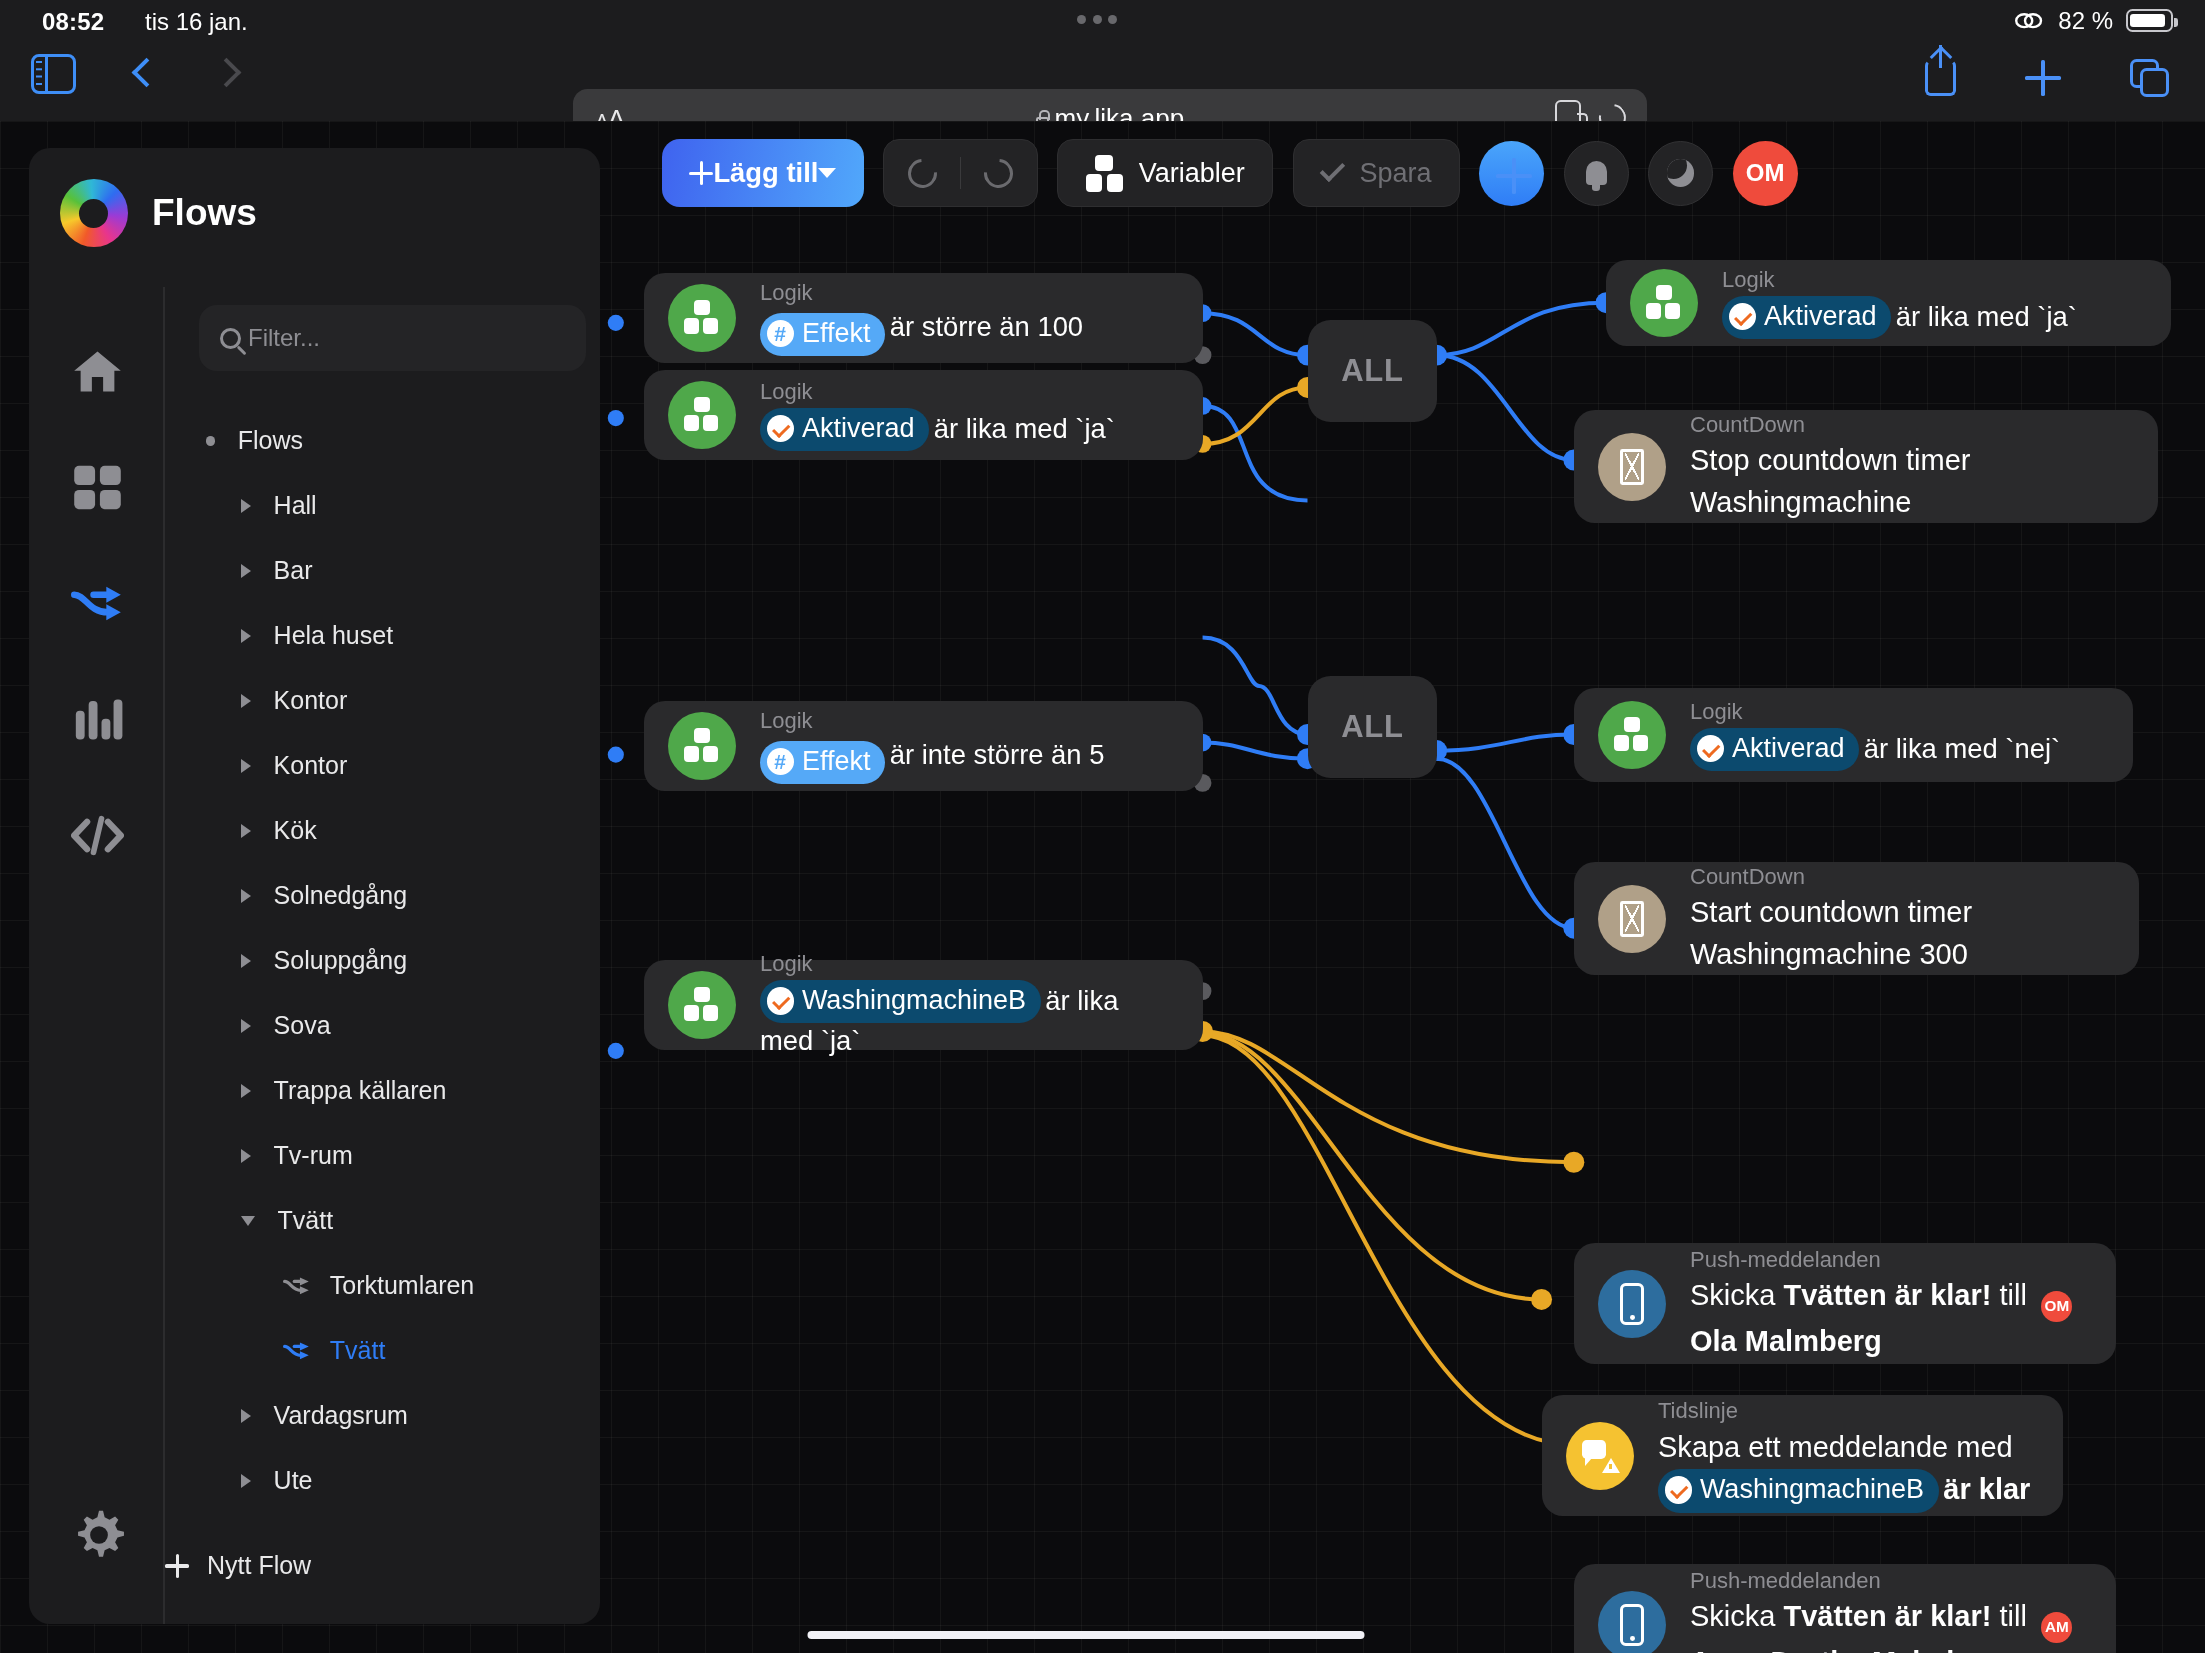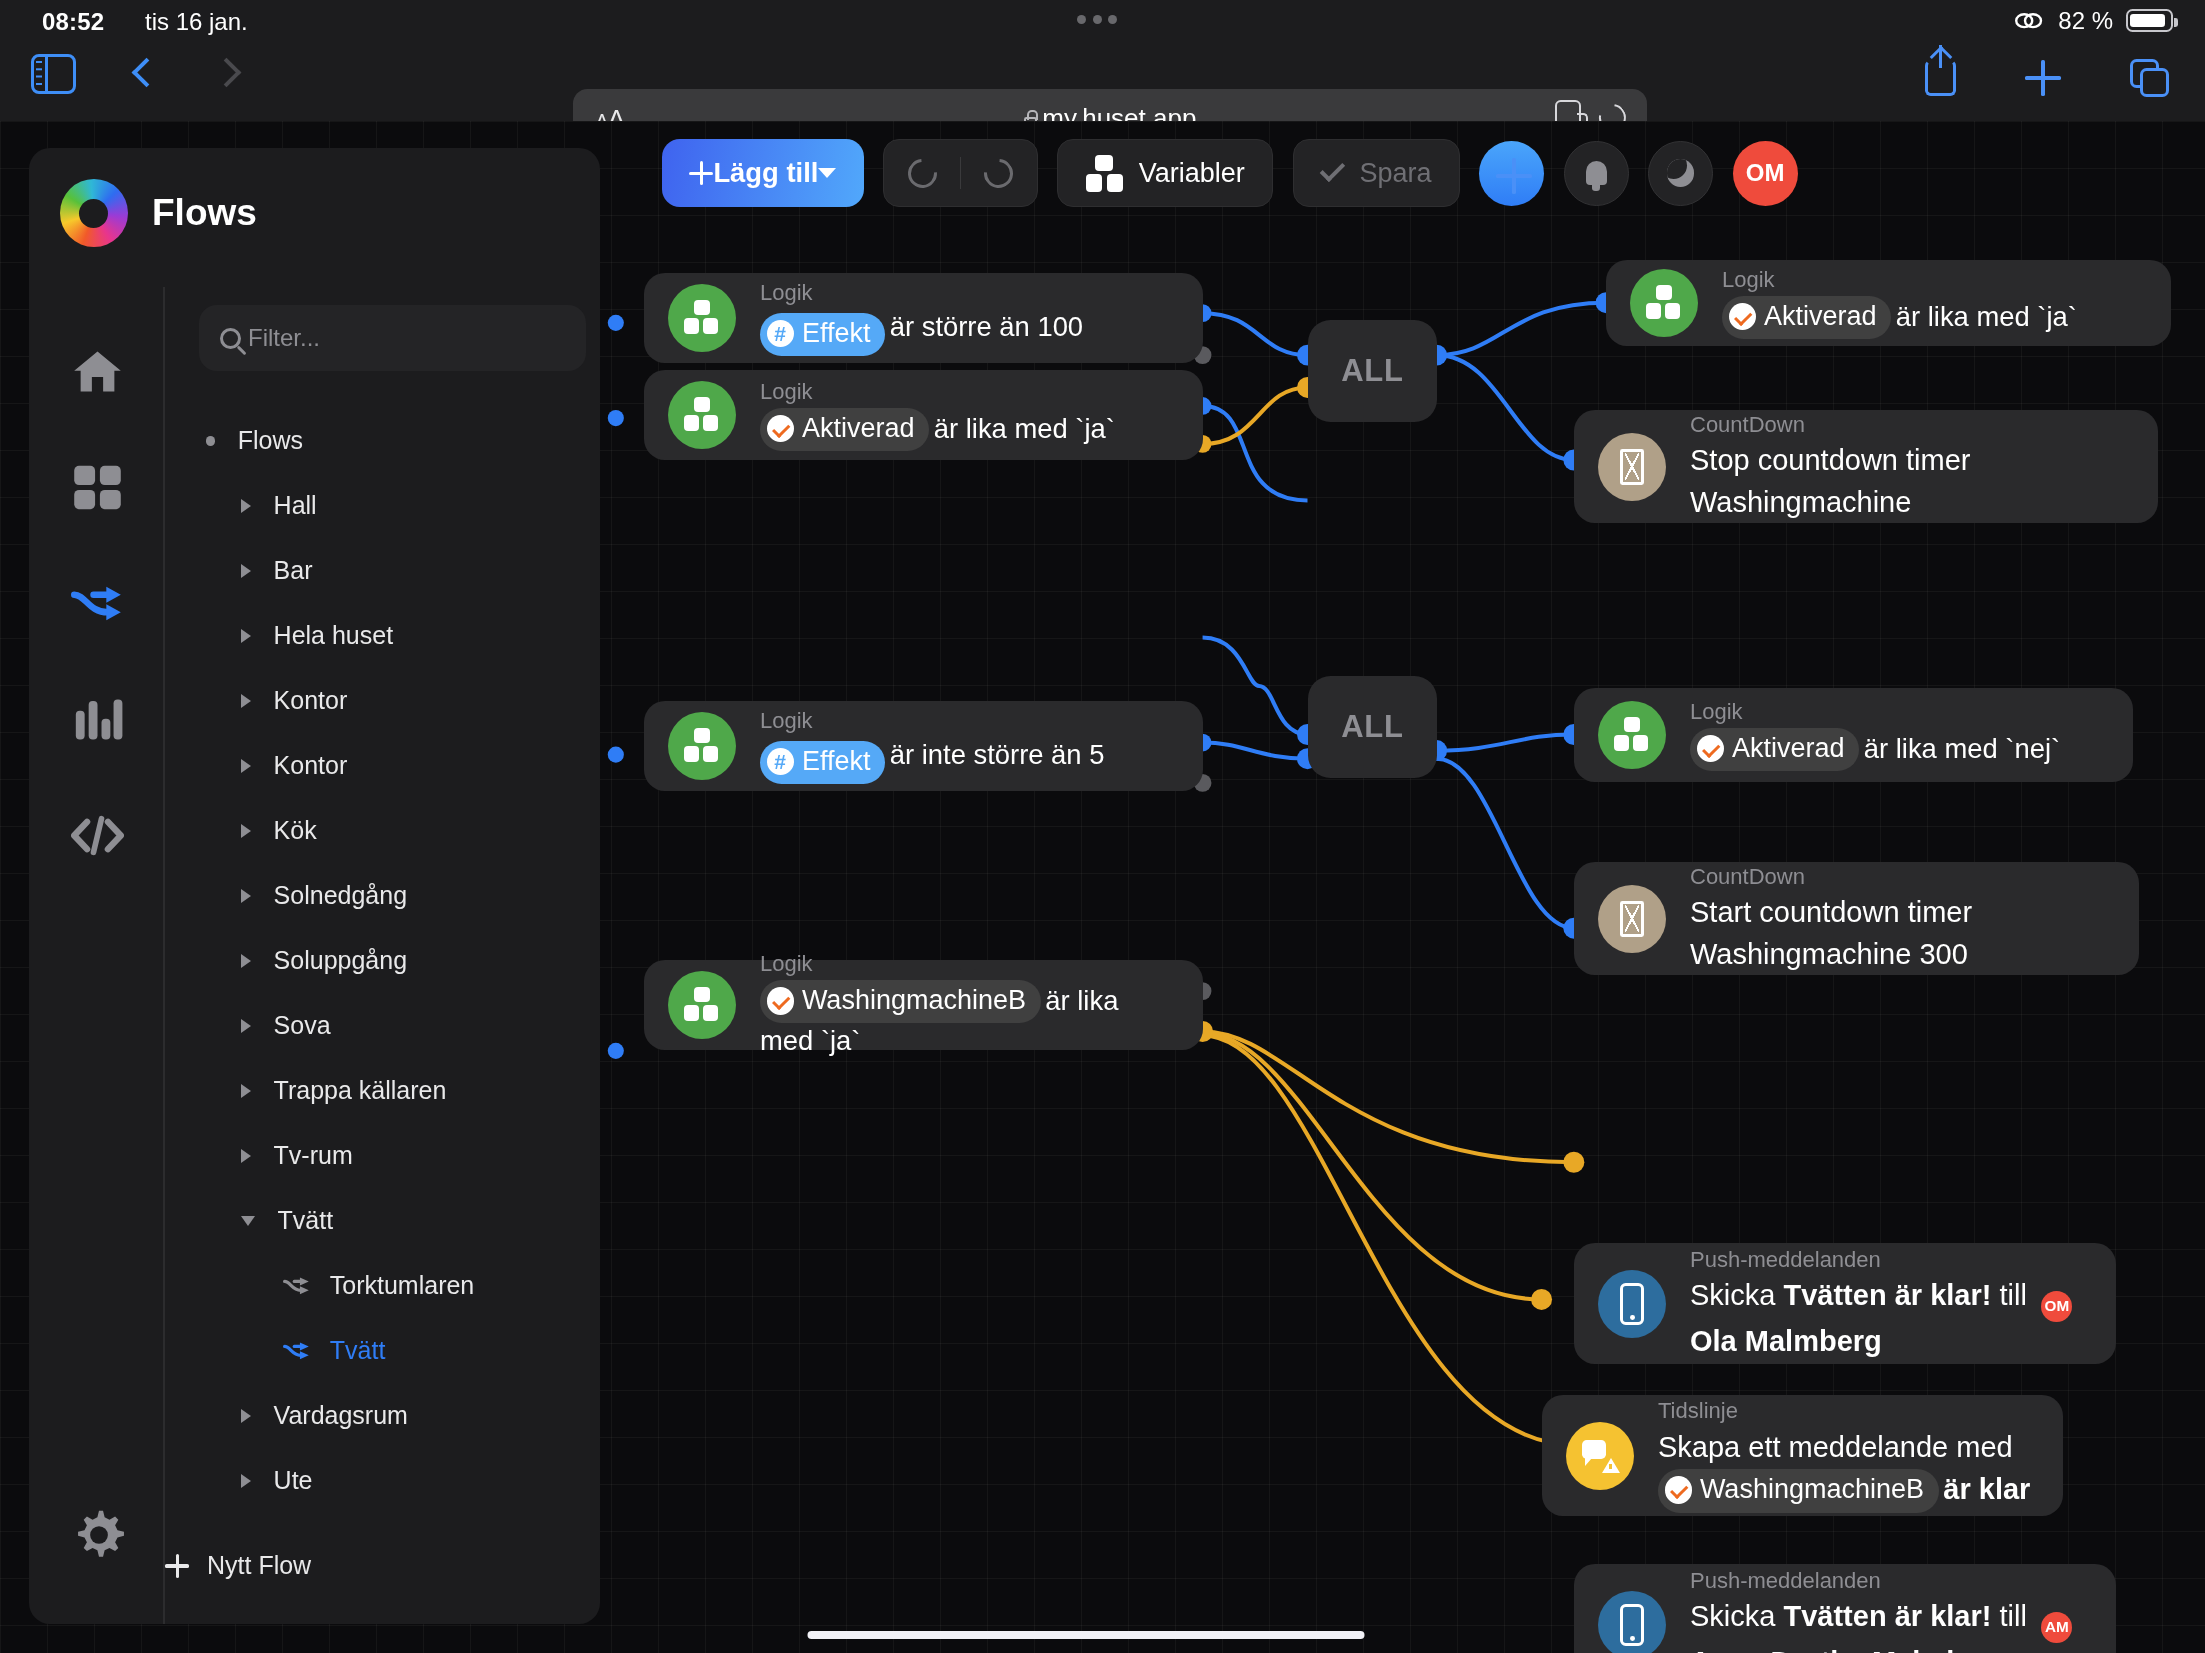--- a/index.html
+++ b/index.html
@@ -176,21 +176,21 @@
   .node .txtcol { display:flex; flex-direction:column; gap: 3.2px; }
   .node .kind { font-size: 22px; color:#8e8e93; }
   .node .body { font-size: 27.4px; color:#fff; line-height: 1.3; }
   .node .bodyBig { font-size: 29px; color:#fff; line-height: 1.32; }
 
   .chip {
     display:inline-flex; align-items:center; gap: 8px; border-radius: 806px;
     padding: 3.2px 14.5px 4.8px 6.5px; color:#fff; font-size:27px; vertical-align: -4.8px; margin-right: 4.8px;
   }
   .chip.blue { background:#55a9f7; }
-  .chip.orange { background:#404040; }
+  .chip.orange { background:#0c4a6e; }
   .chipico { width:27.4px;height:27.4px;border-radius:50%;background:#fff;display:flex;align-items:center;justify-content:center;flex:none;}
   .chipico.hash { color:#55a9f7; font-weight:700; font-size:21px;}
   .chipico.tick { position:relative; }
   .chipico.tick::after{content:"";position:absolute;width:13px;height:6.5px;border-left:3.2px solid #ee6a20;border-bottom:3.2px solid #ee6a20;transform:rotate(-45deg);top:9px;left:6.5px;}
 
   .avtag { display:inline-flex; align-items:center; justify-content:center; width:31px;height:31px;border-radius:50%;background:#ef4b3c;color:#fff;font-size:15.3px;font-weight:700;vertical-align:-6.5px;margin:0 6.5px;}
 
   .allnode {
     position:absolute; width: 129px; height: 102px; background:#2a2a2c; border-radius: 22.6px;
     display:flex; align-items:center; justify-content:center; color:#8e8e93; font-size:31px; font-weight:700; letter-spacing:0.8px;
@@ -246,21 +246,21 @@
   <div class="browserbar">
     <div class="bb-btn icon-sidebar">
         <i></i>
       </div>
     <div class="chev icon-back"></div>
     <div class="chev icon-fwd"></div>
 
     <div class="urlbar">
       <div class="url-aa"><span>A</span><span>A</span></div>
       <div class="url-center">
-        <span class="lockglyph"></span><span>my.huset.app</span>
+        <span class="lockglyph"></span><span>my.lika.app</span>
       </div>
       <div class="url-right">
         <div class="ico-reader"></div>
         <div class="ico-reload"></div>
       </div>
     </div>
 
     <div class="bb-right">
       <div class="ico-share"></div>
       <div class="ico-plus"></div>

